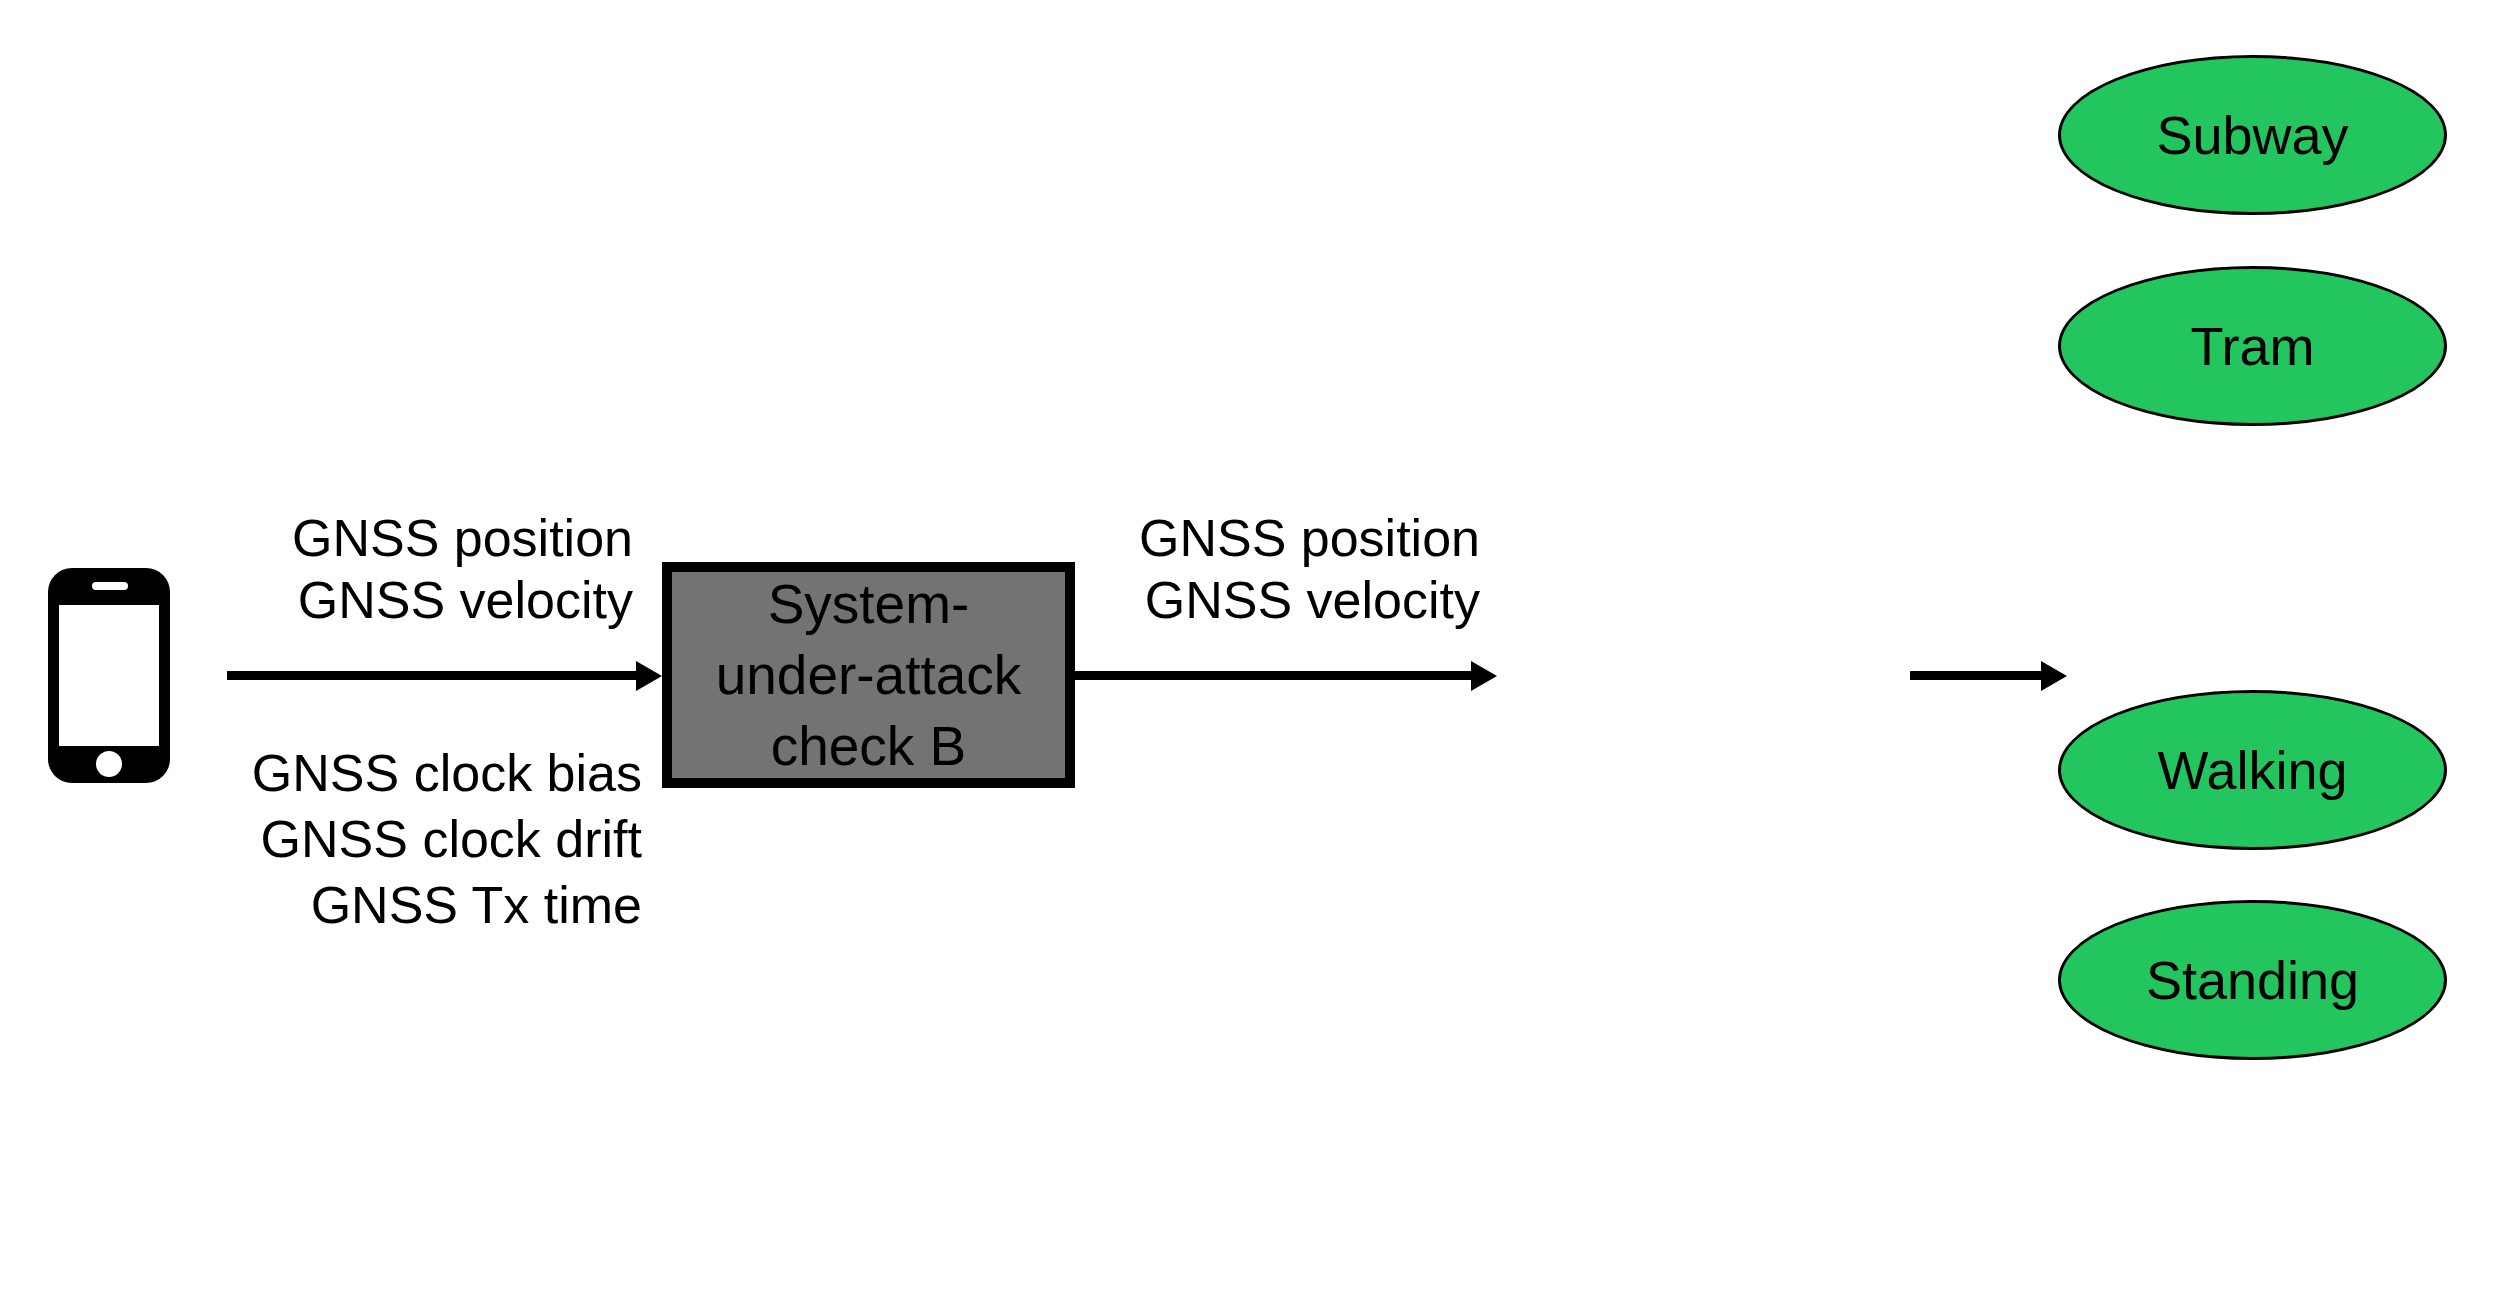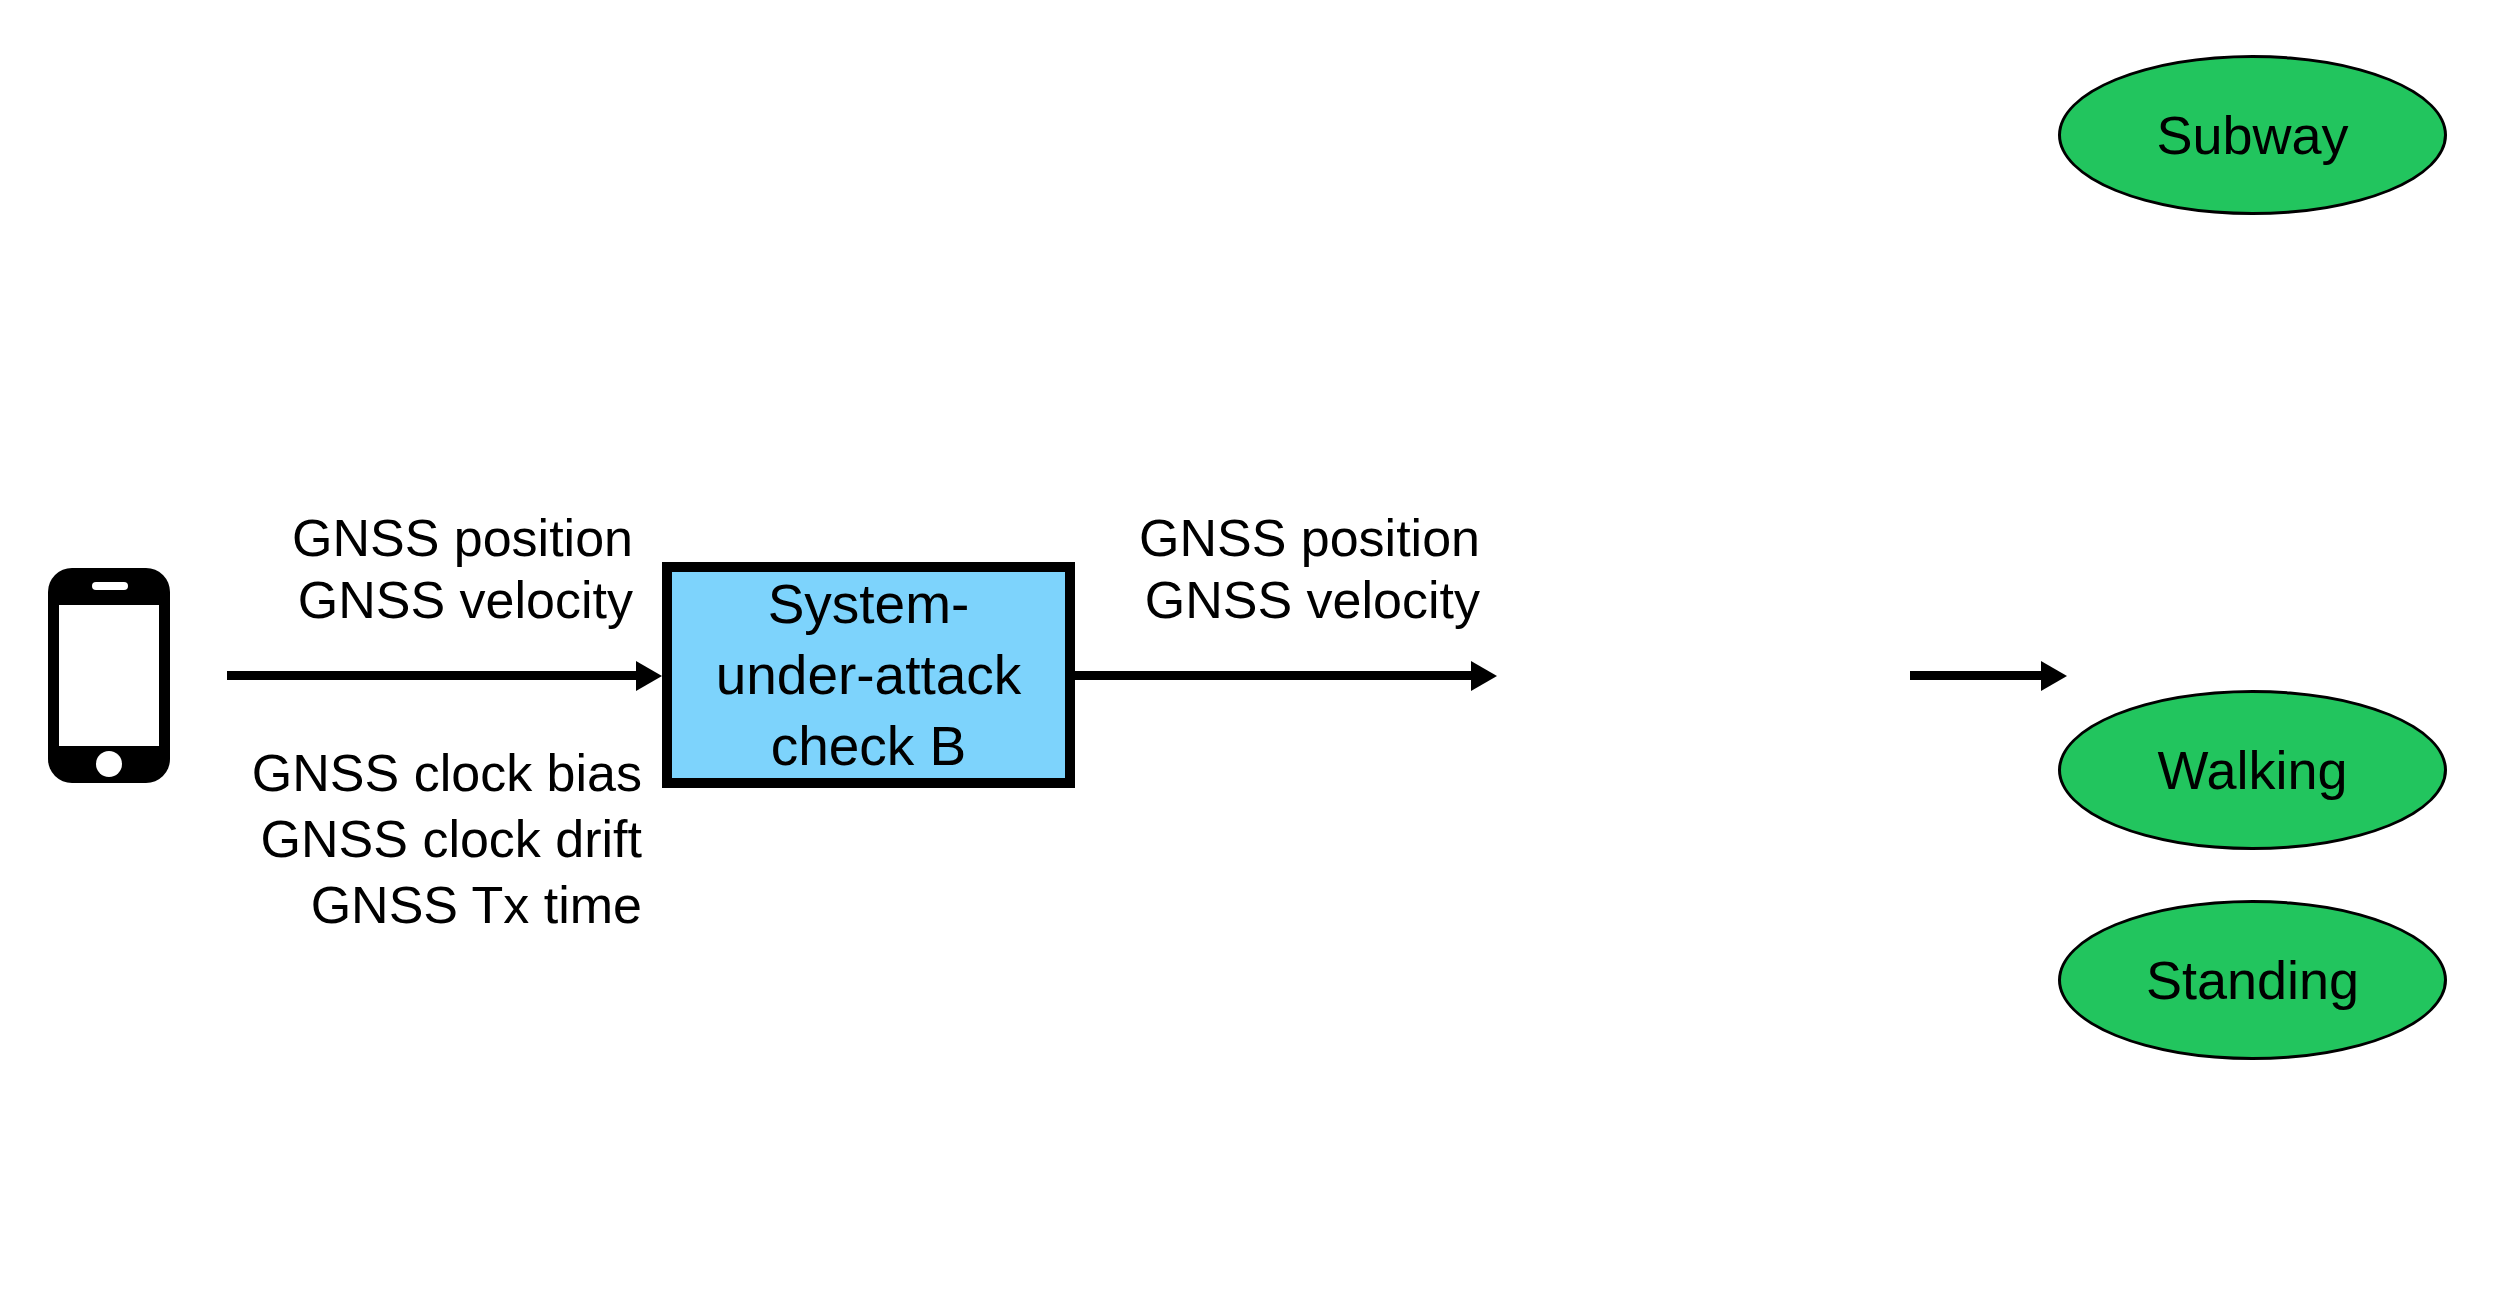--- a/index.html
+++ b/index.html
@@ -51,21 +51,21 @@
     line-height: 62px;
     white-space: pre-line;
   }
   .edge-label.below { line-height: 66px; margin-top: 39px; }
 
   
   .node-box {
     position: absolute;
     box-sizing: border-box;
     border: 10px solid #000000;
-    background: #7dd3fc;
+    background: #737373;
     display: flex;
     align-items: center;
     justify-content: center;
     text-align: center;
     font-size: 55px;
     line-height: 71px;
     white-space: pre-line;
   }
   .box-check { left: 662px; top: 562px; width: 413px; height: 226px; }
   .box-map   { left: 1497px; top: 560px; width: 413px; height: 228px; }
@@ -120,20 +120,23 @@
   <div class="edge-label" style="left:1080px; top:507px; width:400px;">GNSS position
 GNSS velocity</div>
 
 
   <div class="shaft" style="left:1910px; width:133px;"></div>
   <div class="head" style="left:2041px;"></div>
 
   <div class="ellipse" style="top:55px;">
     <span>Subway</span>
   </div>
+  <div class="ellipse" style="top:266px;">
+    <span>Tram</span>
+  </div>
   <div class="ellipse" style="top:690px;">
     <span>Walking</span>
   </div>
   <div class="ellipse" style="top:900px;">
     <span>Standing</span>
   </div>
 
 </div>
 
 </body></html>

